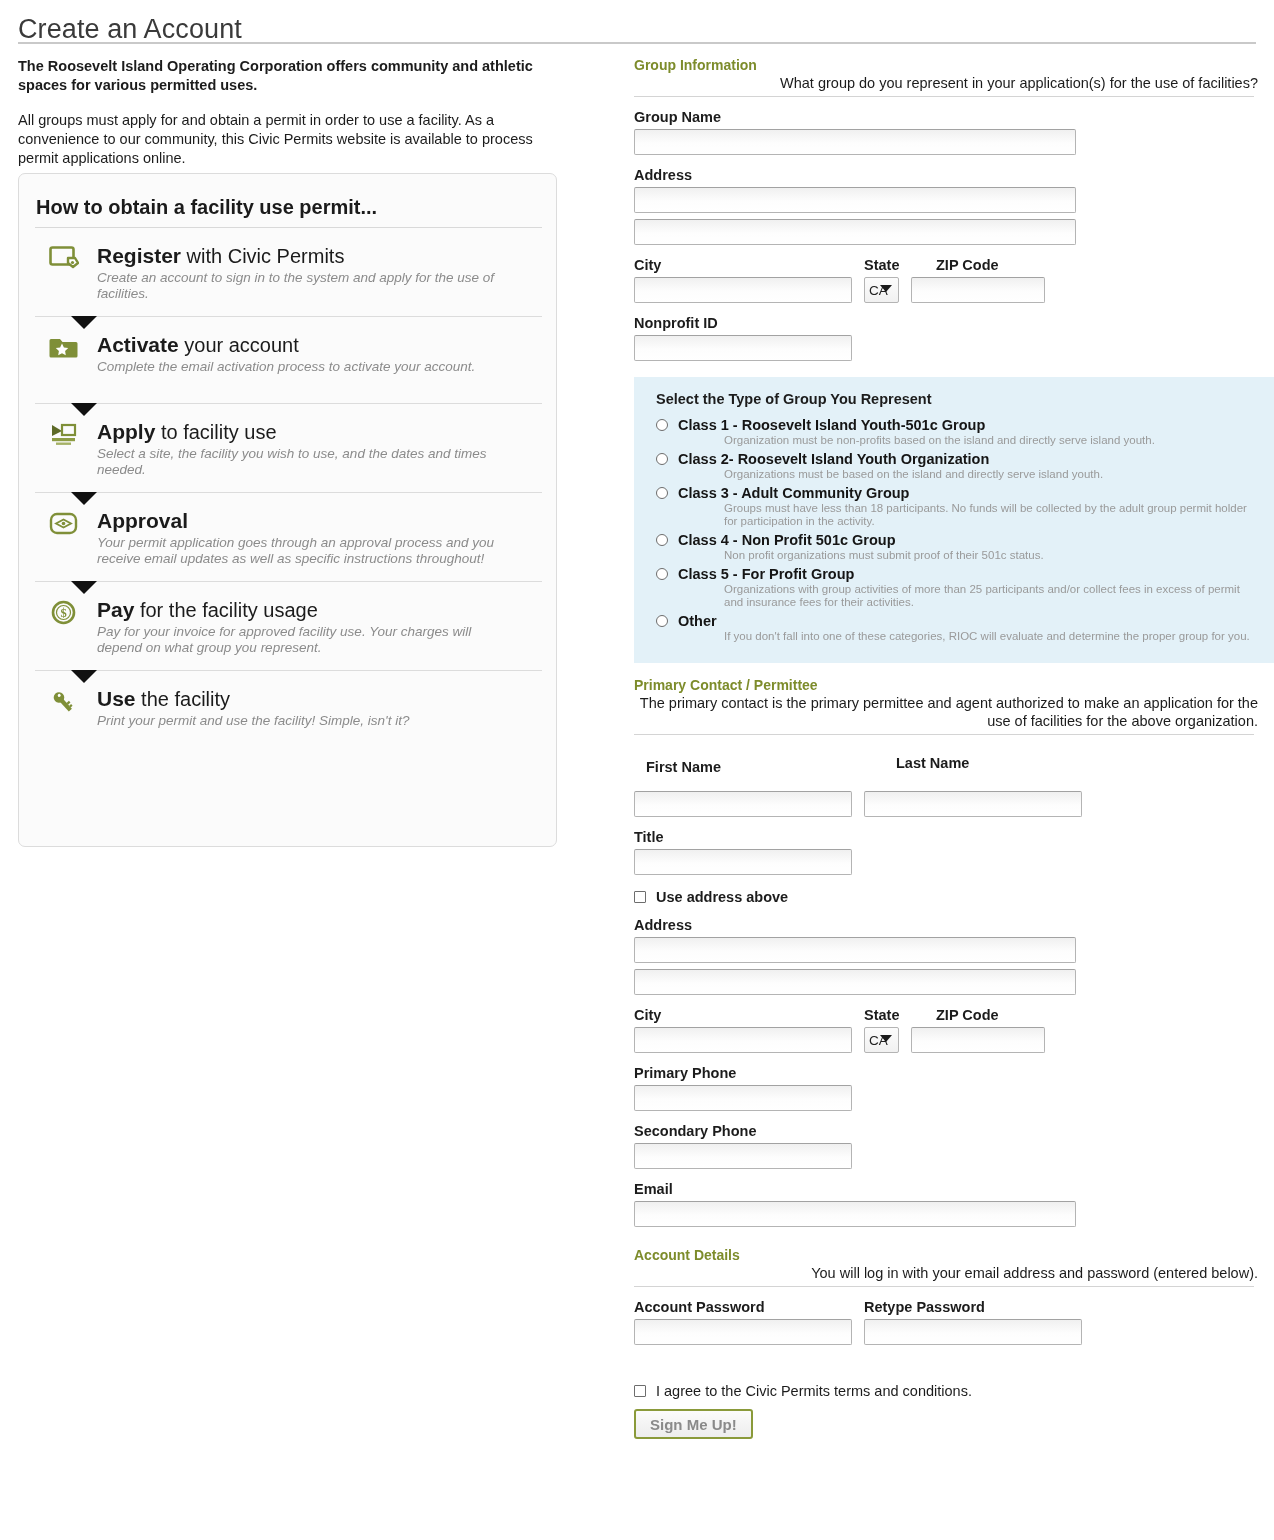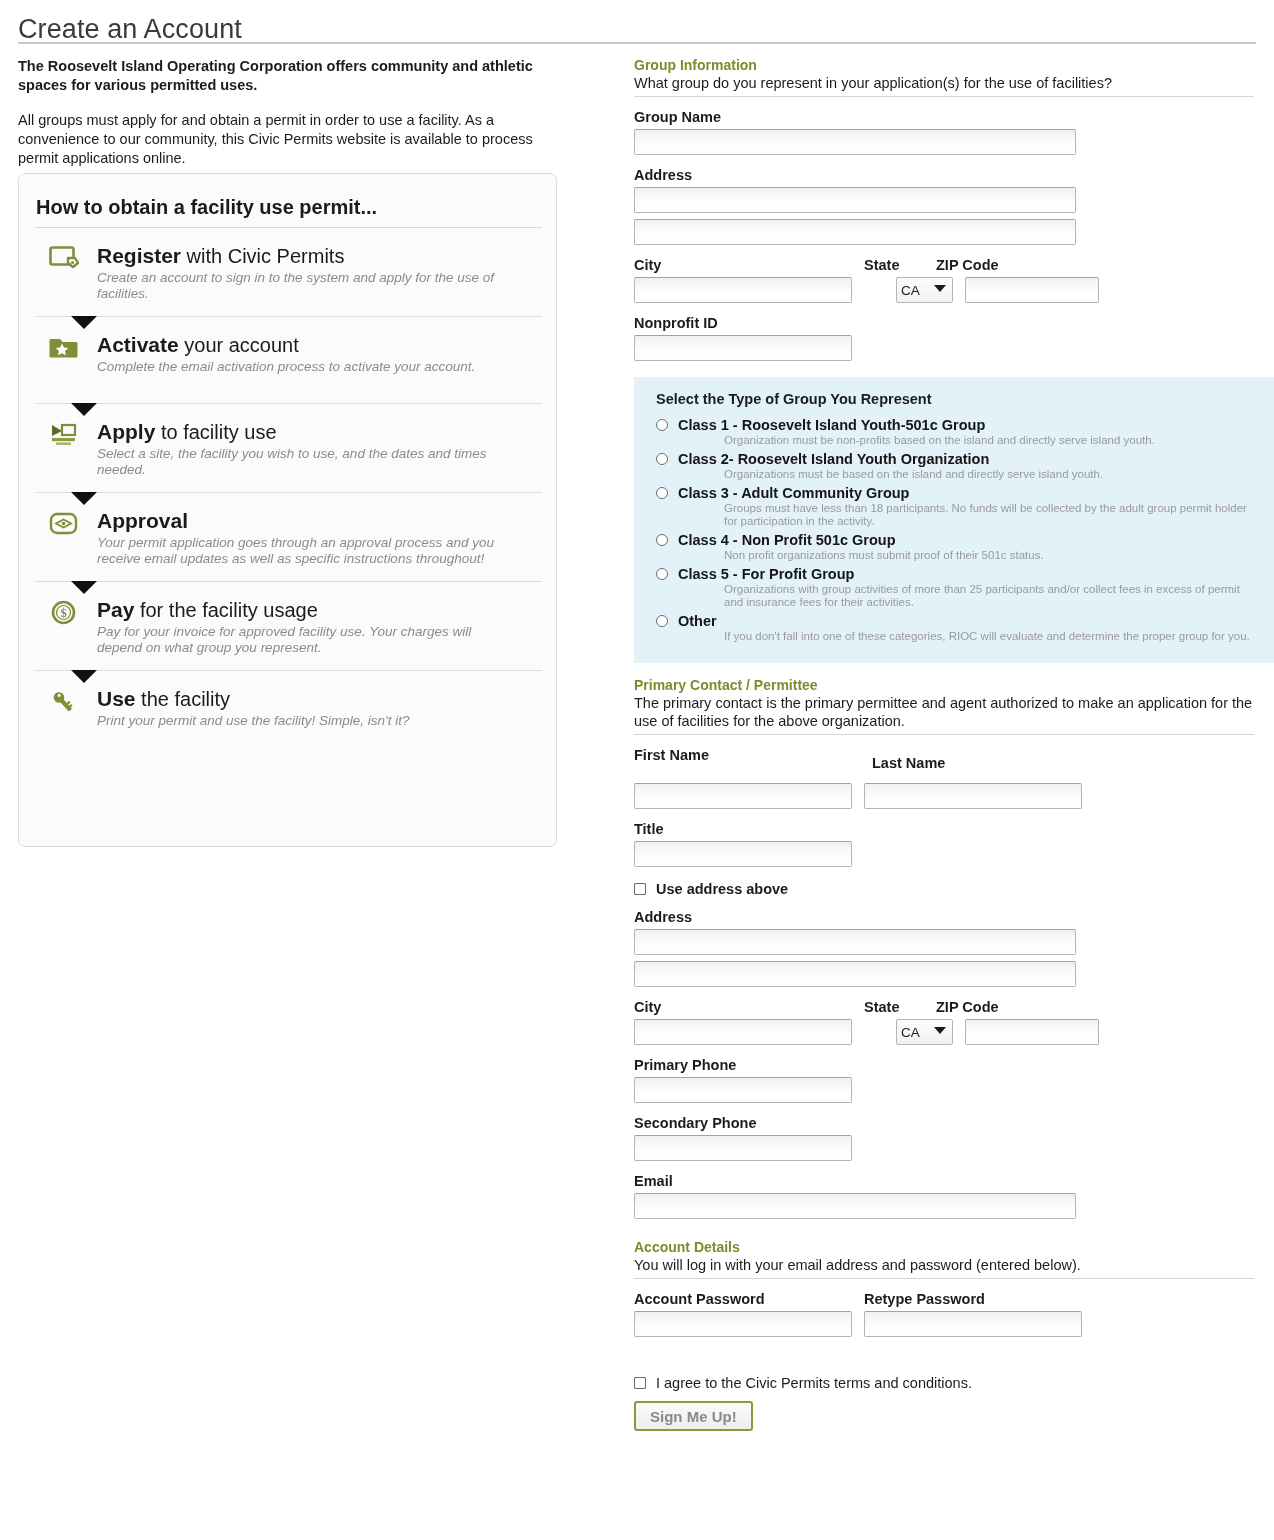--- a/index.html
+++ b/index.html
@@ -83,21 +83,21 @@
   }
 
   
   .right-col { position: absolute; left: 634px; top: 57px; width: 624px; }
 
   .sec-head {
     font-size: 14px; font-weight: bold; color: #7d8c2b;
     line-height: 17px;
   }
   .sec-sub {
-    font-size: 14.5px; color: #1c1c1c; line-height: 18px;
+    font-size: 14.5px; color: #1c1c1c; line-height: 18px; text-align: right;
   }
   .sec-rule { height: 1px; background: #d4d4d4; margin: 4px 0 0 0; width: 620px; }
 
   .fld-label {
     font-size: 14.5px; font-weight: bold; color: #1c1c1c;
     line-height: 18px; margin-top: 11px; margin-bottom: 3px;
   }
   .inp {
     display: block;
     height: 26px;
@@ -111,31 +111,30 @@
     color: #222;
     outline: none;
   }
   .w-wide  { width: 442px; }
   .w-half  { width: 218px; }
   .w-name  { width: 218px; }
   .w-last  { width: 218px; }
   .w-zip   { width: 134px; }
 
   .sel {
-    height: 26px; width: 57px;
+    height: 26px; width: 35px;
     border: 1px solid #b4b4b4;
     background: linear-gradient(to bottom, #fcfcfc 0%, #f1f1f1 100%);
     border-radius: 2px;
     font-family: "Liberation Sans", sans-serif;
     font-size: 13.5px;
     padding: 1px 2px 1px 4px;
     color: #222;
     -webkit-appearance: none; appearance: none;
     position: relative;
-    margin-left: 32px;
   }
   .sel-wrap { position: relative; display: inline-block; }
   .sel-caret {
     position: absolute; right: 7px; top: 8px;
     width: 0; height: 0;
     border-left: 6px solid transparent;
     border-right: 6px solid transparent;
     border-top: 7px solid #1a1a1a;
     pointer-events: none;
   }
@@ -419,21 +418,21 @@
       </div>
     </div>
 
     
     <div class="sp-14"></div>
     <div class="sec-head">Primary Contact / Permittee</div>
     <div class="sec-sub">The primary contact is the primary permittee and agent authorized to make an application for the use of facilities for the above organization.</div>
     <div class="sec-rule"></div>
 
     <div class="row-labels" style="margin-top:11px">
-      <div class="fld-label" style="margin:0;width:230px">First Name</div>
+      <div class="fld-label" style="margin:12px;width:230px">First Name</div>
       <div class="fld-label" style="margin:8px">Last Name</div>
     </div>
     <div class="row" style="margin-top:3px">
       <input class="inp w-name" type="text" value="" style="">
       <input class="inp w-last" type="text" style="margin-left: 12px;" value="">
     </div>
 
     <div class="fld-label">Title</div>
     <input class="inp w-half" type="text" value="" style="">
 

